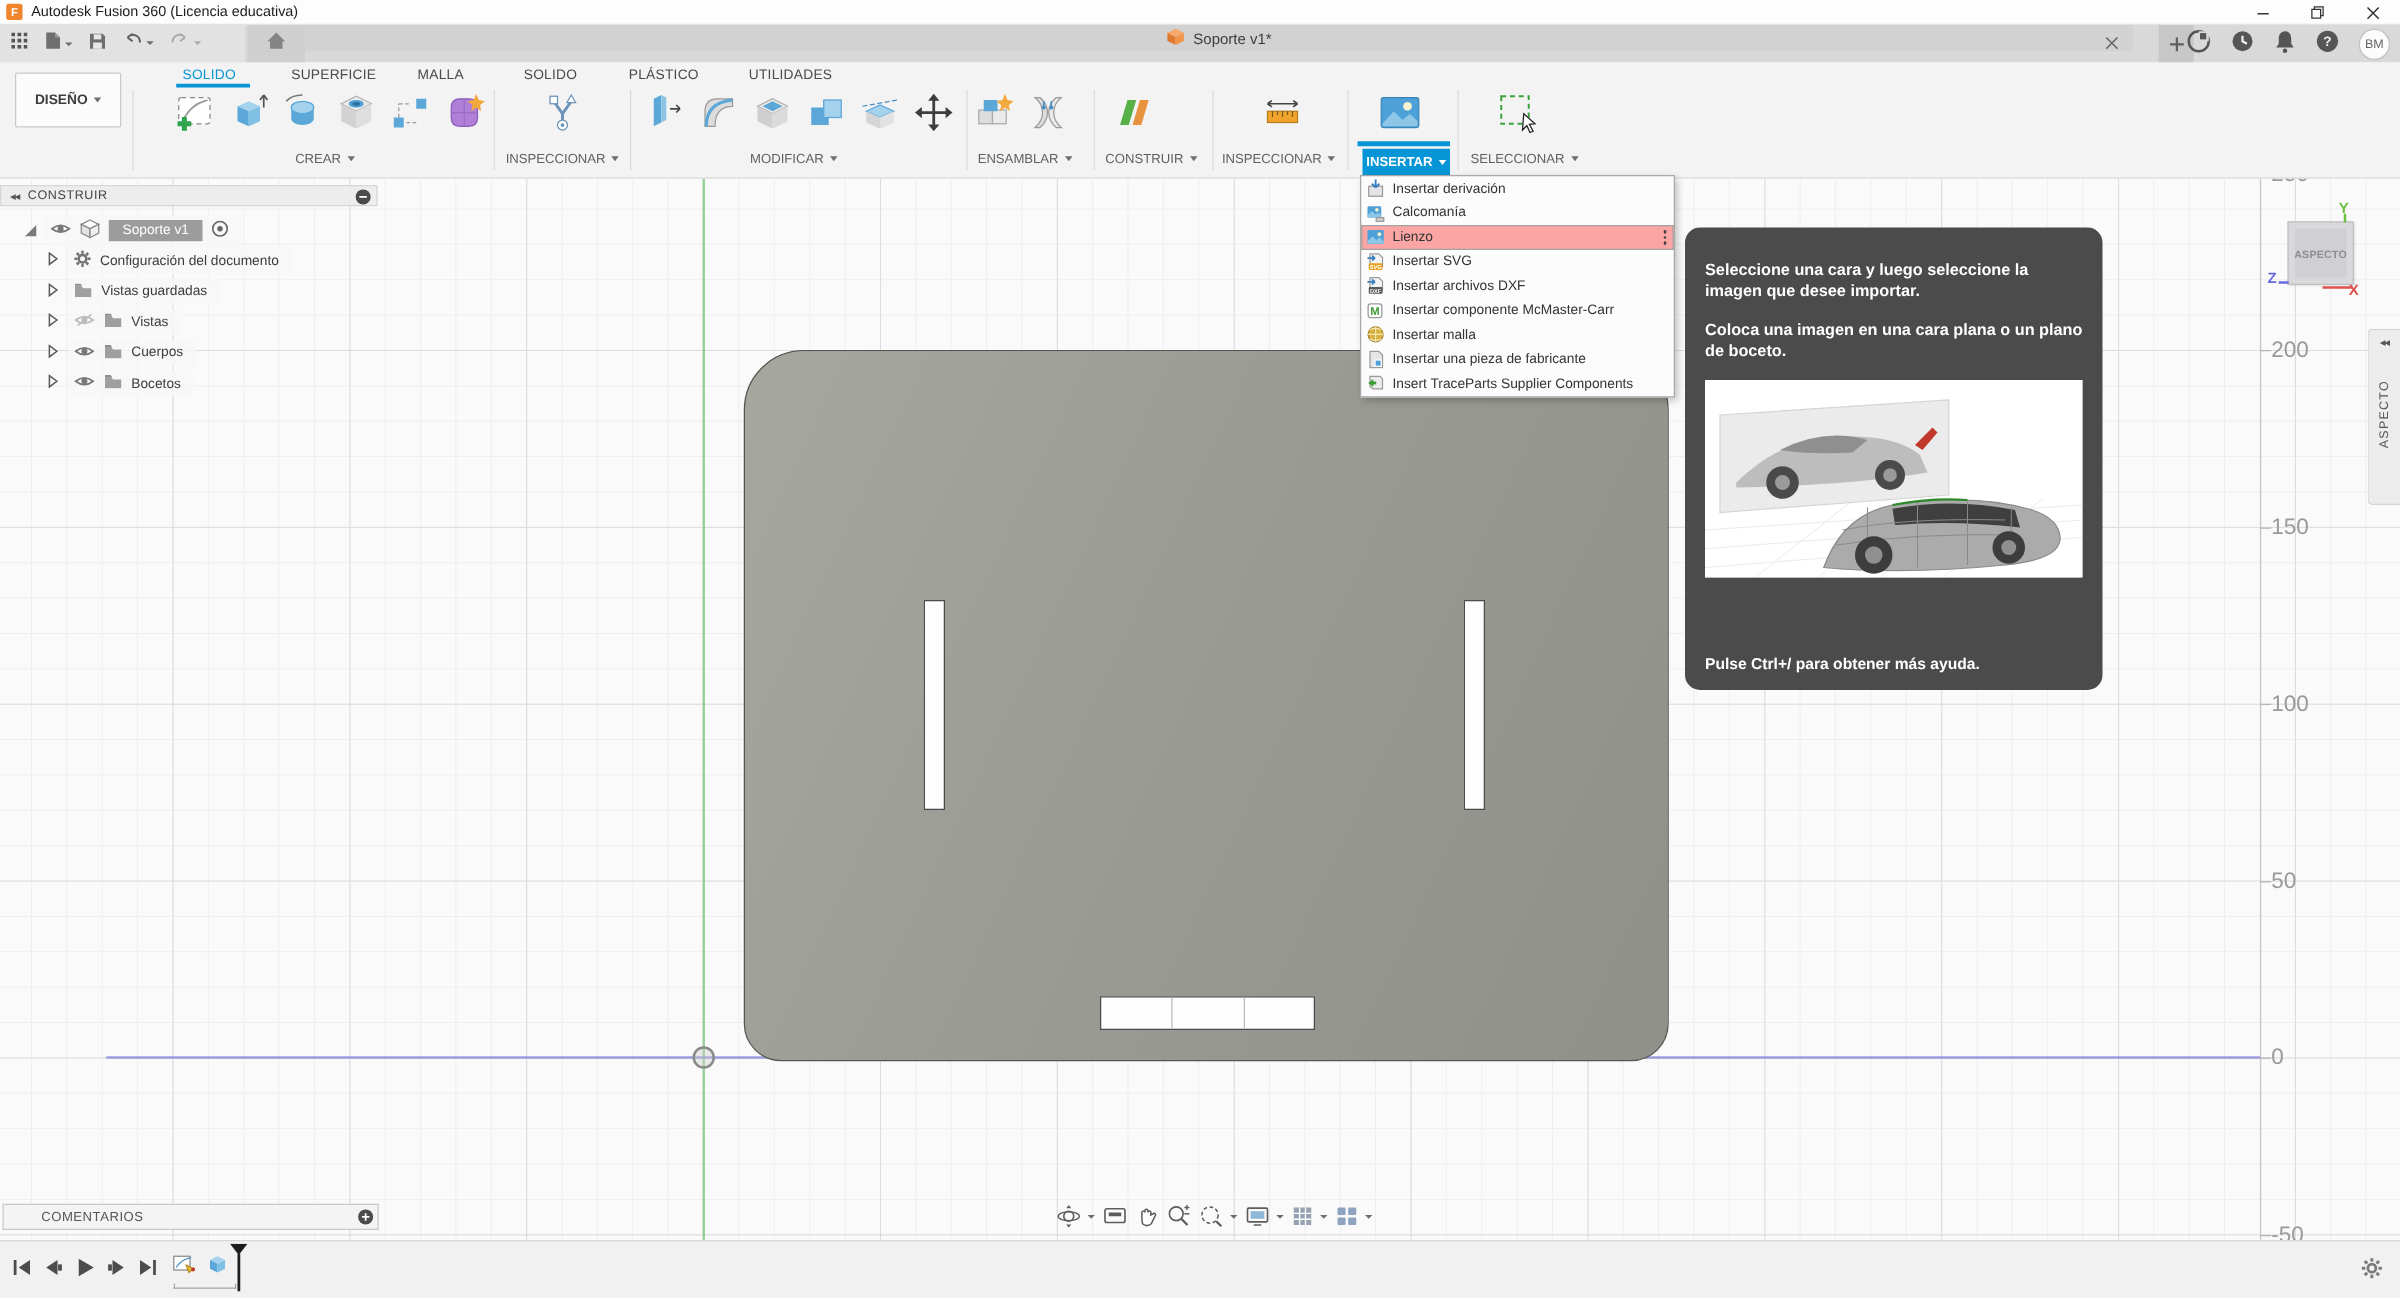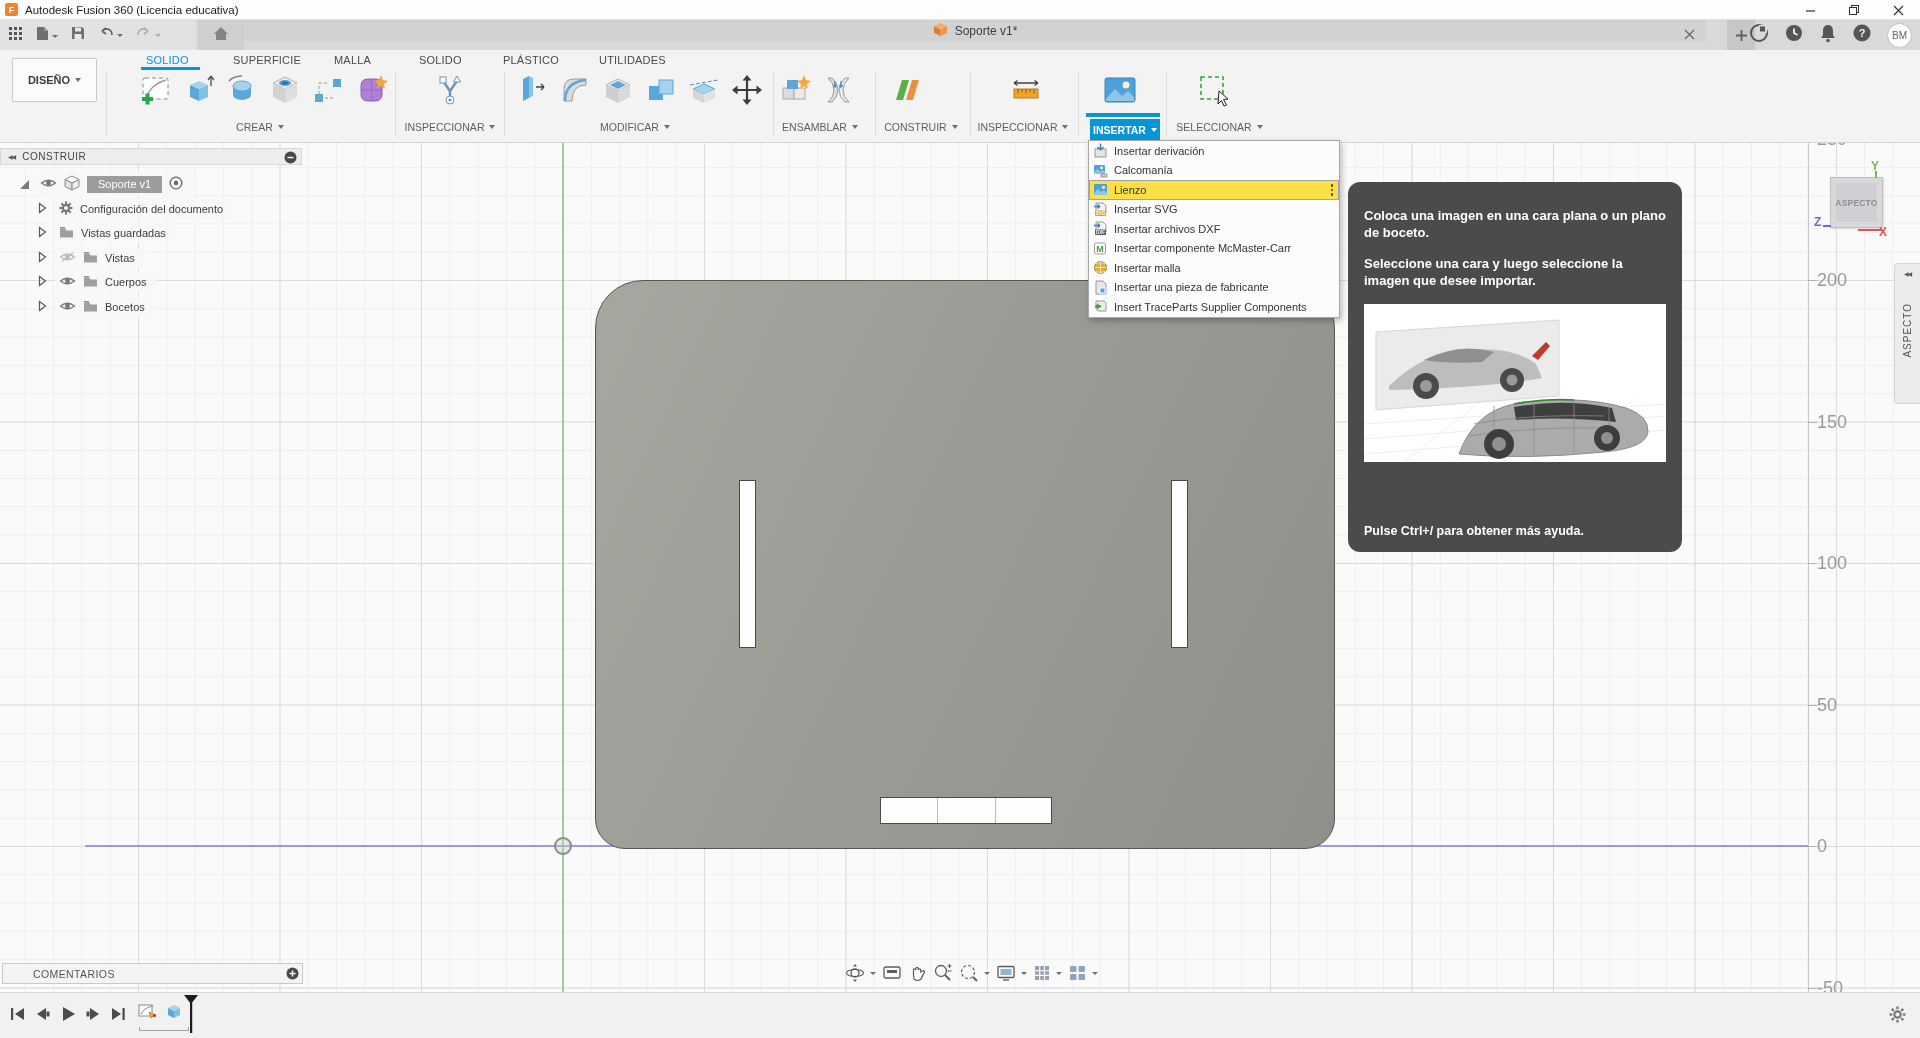--- a/index.html
+++ b/index.html
@@ -82,21 +82,21 @@
   
   .comments{position:absolute;left:2px;top:820px;width:301px;height:21px;background:rgba(243,243,243,.95);border:1px solid #c9c9c9;display:flex;align-items:center;font-size:10.5px;color:#555;letter-spacing:.4px}
 
   
   .navtools{position:absolute;left:845px;top:818px;height:24px;display:flex;align-items:center;gap:6px}
   .nt{display:flex;align-items:center;gap:2px}
 
   
   .insert-menu{position:absolute;left:1088px;top:140px;width:252px;background:#fcfcfc;border:1px solid #a8a8a8;box-shadow:2px 3px 6px rgba(0,0,0,.25);z-index:50}
   .mi{height:19.5px;display:flex;align-items:center;gap:6px;padding:0 6px 0 4px;font-size:11px;color:#333;white-space:nowrap}
-  .mi.sel{background:#fde047;box-shadow:inset 0 0 0 1px #a2a2a2}
+  .mi.sel{background:#fca5a5;box-shadow:inset 0 0 0 1px #a2a2a2}
   .mi .micon{width:15px;height:15px;flex:0 0 15px}
   .dots{margin-left:auto;display:flex;flex-direction:column;gap:2px}
   .dots i{width:2.5px;height:2.5px;background:#444;border-radius:50%}
 
   
   .ttip{position:absolute;left:1348px;top:182px;width:334px;height:370px;background:#4b4b4b;border-radius:12px;padding:26px 16px 14px 16px;color:#fff;z-index:40}
   .ttip p{font-size:13px;font-weight:bold;line-height:1.3;margin-bottom:14px}
   .ttip .car-img{width:302px;height:158px;background:#fff;margin-top:6px}
   .ttip .foot{position:absolute;left:16px;bottom:14px;font-size:12.5px;font-weight:bold}
 
@@ -732,22 +732,22 @@
     <div class="mi">
       <span class="micon"><svg width="15" height="15">
             <path d="M3 2 h8 l2 2 v8 h-8 l-2 -2 Z" fill="#ededed" stroke="#9a9a9a"></path>
             <path d="M2 13 l5 -4 v2.5 h3 v3 h-3 V17 Z" fill="#3f9c35" transform="translate(0,-3) scale(0.8)"></path>
           </svg></span>
       <span>Insert TraceParts Supplier Components</span>
     </div>
   </div>
 
   <div class="ttip">
+    <p>Seleccione una cara y luego seleccione la imagen que desee importar.</p>
     <p>Coloca una imagen en una cara plana o un plano de boceto.</p>
-    <p>Seleccione una cara y luego seleccione la imagen que desee importar.</p>
     <div class="car-img">
       <svg width="302" height="158" viewBox="0 0 302 158">
         <rect width="302" height="158" fill="#ffffff"></rect>
         <g stroke="#e7e7e7" stroke-width="0.7">
           <path d="M0 120 L302 100 M0 135 L302 112 M0 150 L302 126 M40 158 L120 95 M90 158 L170 95 M140 158 L220 95 M190 158 L270 95"></path>
         </g>
         <polygon points="12,28 195,16 195,92 12,106" fill="#ebebeb" stroke="#d5d5d5"></polygon>
         <path d="M25 82 Q60 48 100 46 Q150 42 172 60 L178 74 Q120 84 25 86 Z" fill="#bdbdbd"></path>
         <path d="M60 56 Q95 38 130 48 L118 58 Q85 60 60 56 Z" fill="#8f8f8f"></path>
         <circle cx="62" cy="82" r="13" fill="#4a4a4a"></circle>

